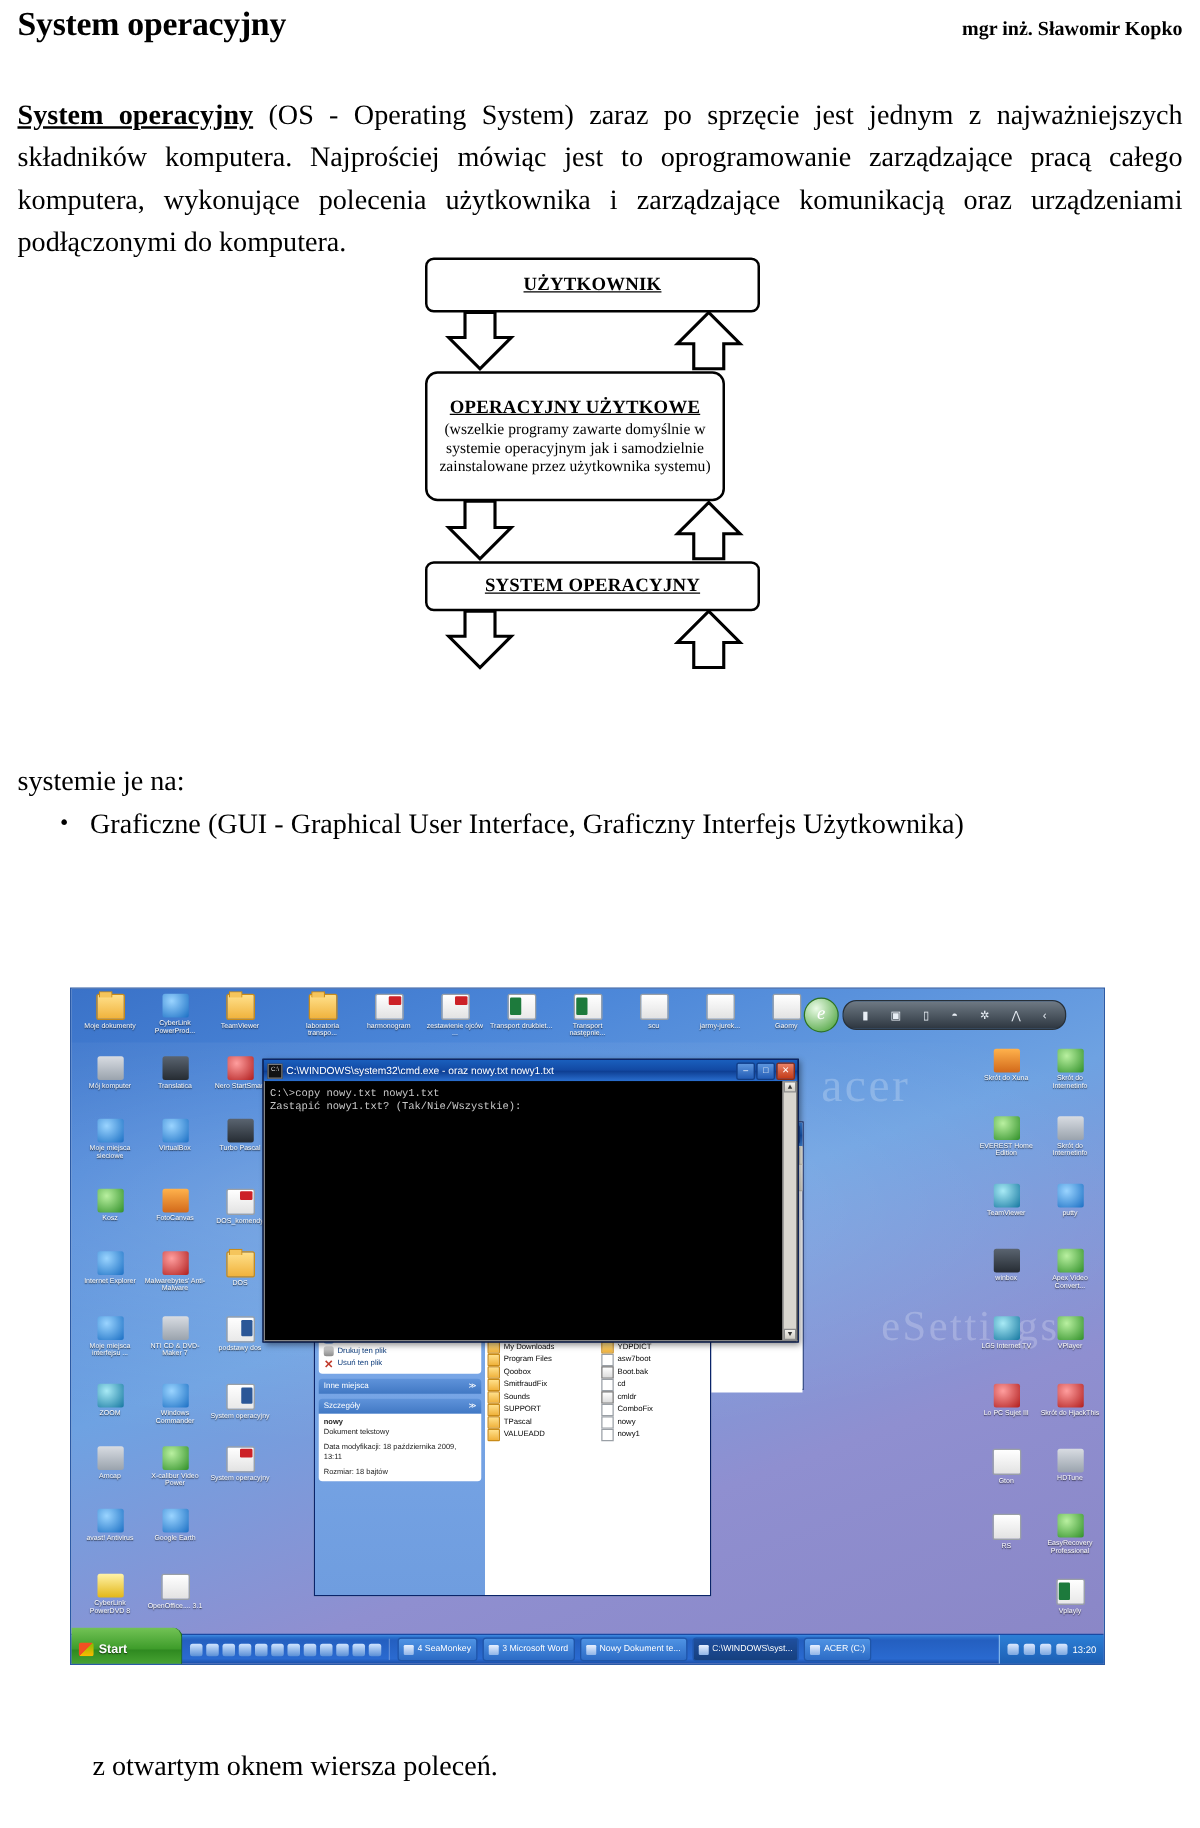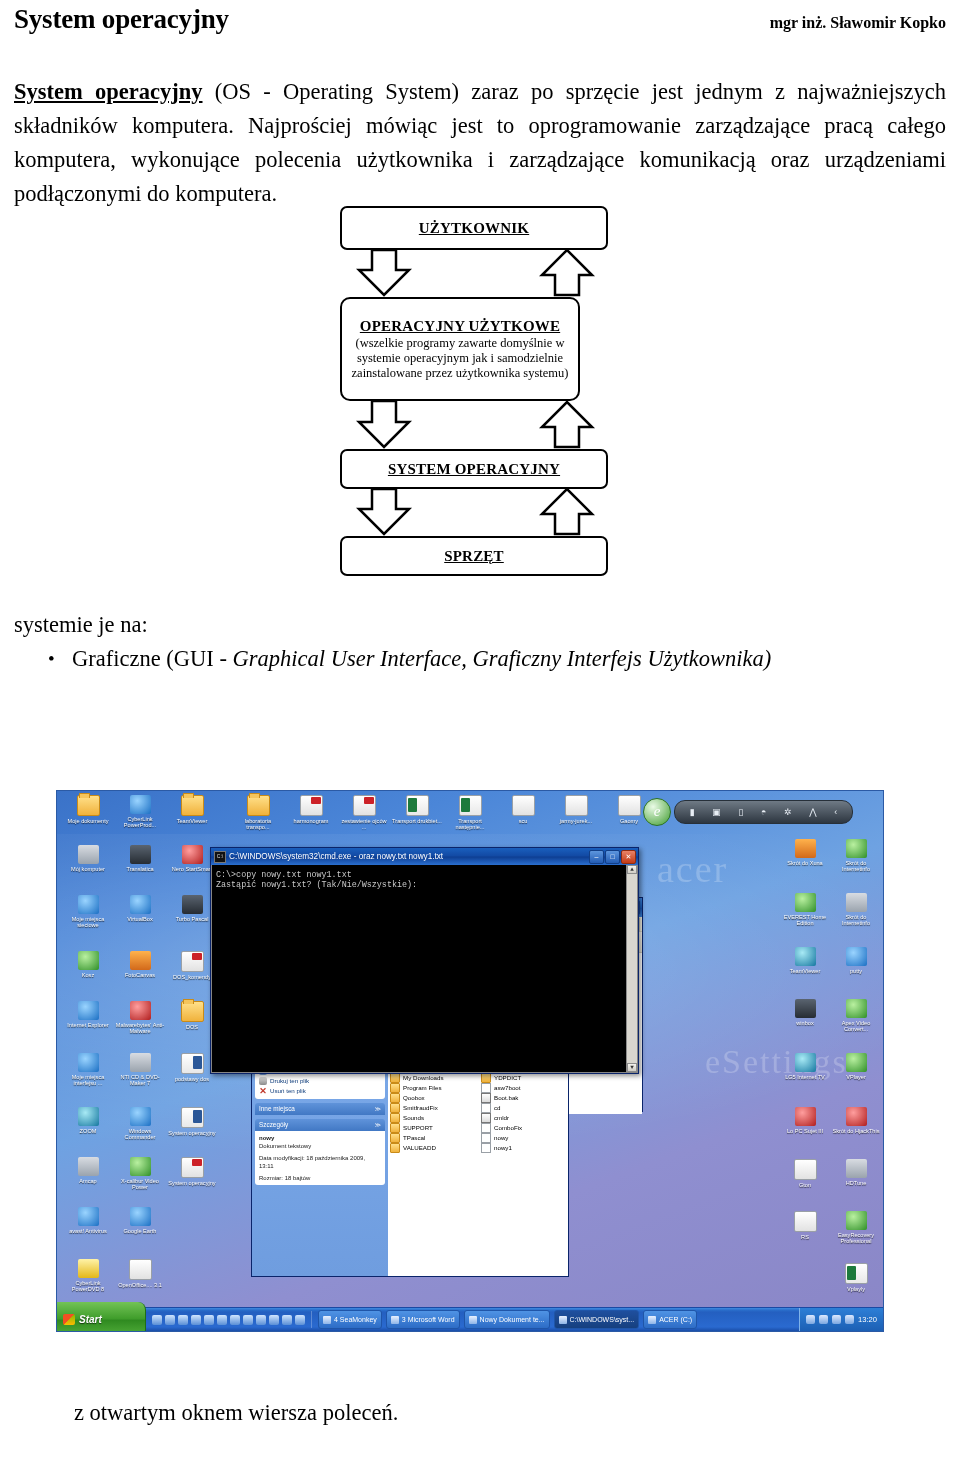--- a/index.html
+++ b/index.html
@@ -127,21 +127,21 @@
     position: relative;
     line-height: 34px;
   }
   .bullet-list li::before {
     content: "\2022";
     position: absolute;
     left: -24px;
     top: 0;
     font-size: 19px;
   }
-  .ital { font-style: italic; }
+  .ital { }
 
   
   .shot {
     position: absolute;
     left: 56px;
     top: 790px;
     width: 828px;
     height: 542px;
     background: linear-gradient(160deg,#3a72c8 0%,#4b86d8 18%,#6ea2e2 42%,#8f8fd0 70%,#8a86c6 100%);
     overflow: hidden;
@@ -417,21 +417,21 @@
     width: 100%; height: 23px;
     background: linear-gradient(#3f8ae0 0%, #2a6ecb 9%, #245fc0 18%, #2a6ad0 82%, #1a4ea8 100%);
     border-top: 1px solid #1a49a3;
     display: flex; align-items: center;
   }
   .startbtn {
     height: 35px; min-width: 72px;
     background: linear-gradient(#73c356,#3f9d2b 48%,#2f8a20 52%,#54b03c);
     border-right: 1px solid #1f6d16;
     border-radius: 0 8px 8px 0;
-    color: #fff; font-weight: bold; font-style: italic;
+    color: #fff; font-weight: bold; 
     font-size: 10px; display: flex; align-items: center; gap: 4px;
     padding: 0 10px 0 6px;
     text-shadow: 0 1px 1px rgba(0,0,0,0.6);
   }
   .startbtn .wflag {
     width: 12px; height: 11px;
     background:
       linear-gradient(135deg, #f25022 0 50%, transparent 50%),
       linear-gradient(#7fba00,#ffb900);
     border-radius: 2px;
@@ -514,23 +514,20 @@
 
   <div class="dbox" id="box-aplikacje">
     <div class="hdr">OPERACYJNY UŻYTKOWE</div>
     <div class="sub">(wszelkie programy zawarte domyślnie w systemie operacyjnym jak i samodzielnie zainstalowane przez użytkownika systemu)</div>
   </div>
 
   <div class="dbox" id="box-system">
     <div class="hdr">SYSTEM OPERACYJNY</div>
   </div>
 
-  <div class="dbox" id="box-sprzet">
-    <div class="hdr">SPRZĘT</div>
-  </div>
 </div>
 
 <div class="body-text">
   <div>systemie je na:</div>
   <ul class="bullet-list">
     <li><span>Graficzne (GUI - </span><span class="ital">Graphical User Interface, Graficzny Interfejs Użytkownika)</span></li>
   </ul>
 </div>
 
 <div class="shot">

